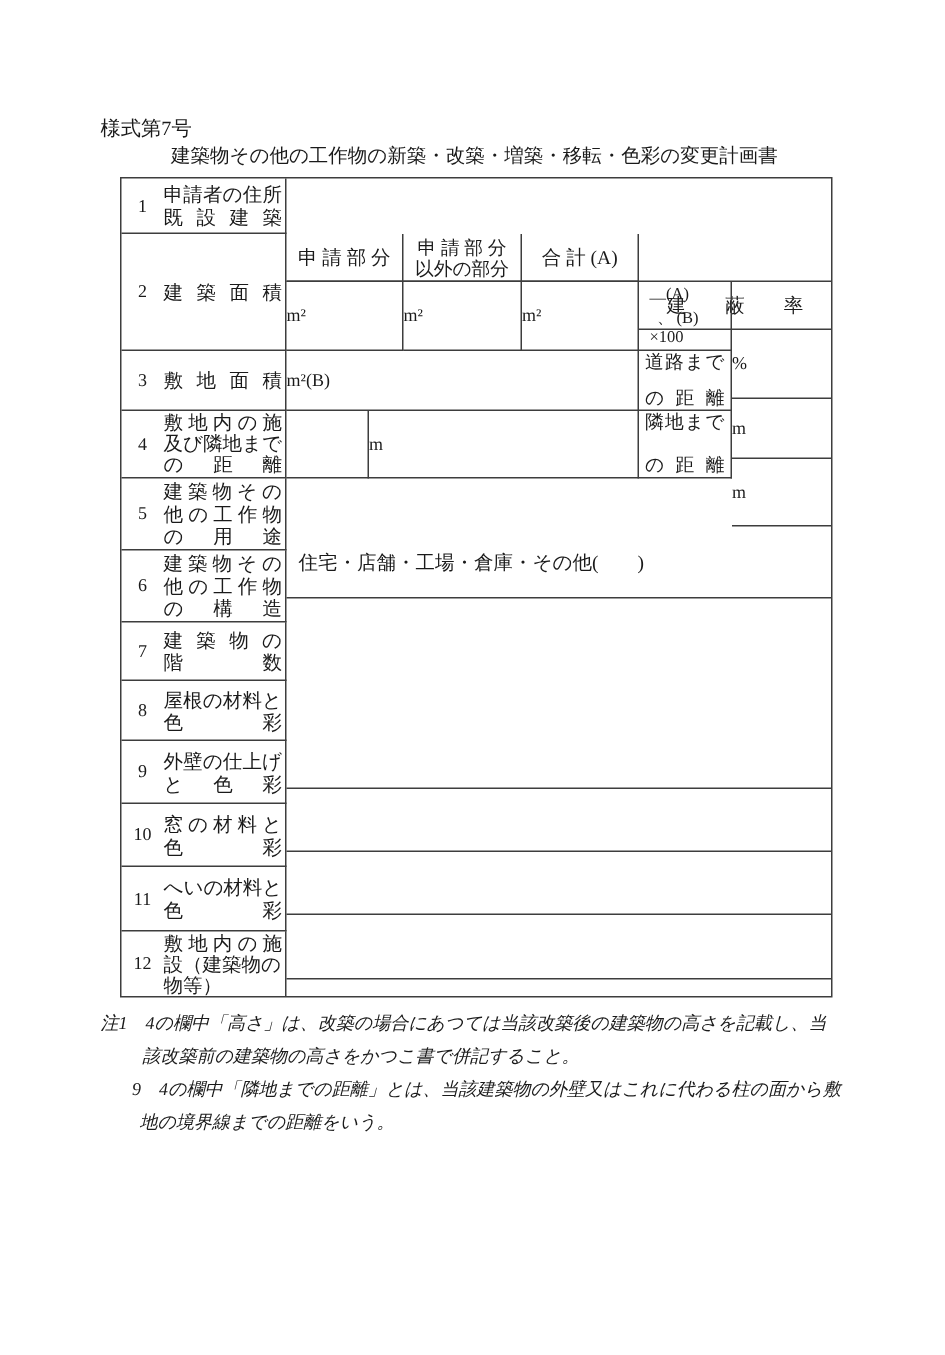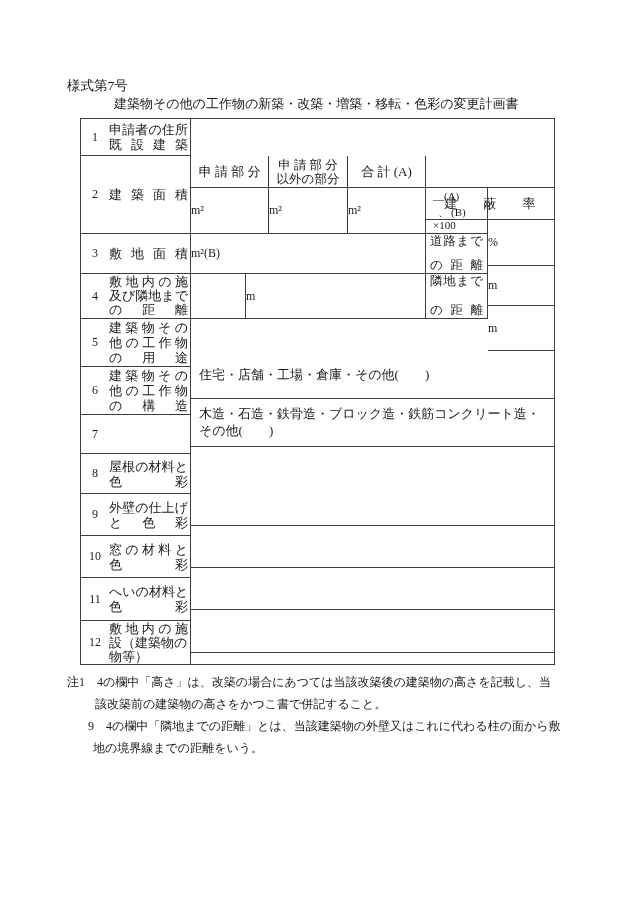--- a/index.html
+++ b/index.html
@@ -57,21 +57,21 @@
   
   .frac{font-size:11px;line-height:13px;padding:5px 0 0 7px;}
   .fsup{position:relative;top:-3px;}
   .fl2{padding-left:5px;}
   .fl2 span+span{margin-left:2px;}
   
   .rl{display:block;padding:0 4px;}
   .rl .lline{font-size:12.5px;line-height:15px;}
   .rl-wrap{display:flex;flex-direction:column;justify-content:space-between;height:100%;}
   
-  .notes{position:absolute;left:67px;top:671px;width:492px;}
+  .notes{position:absolute;left:67px;top:671px;width:492px;font-style:italic;}
   .nline{font-size:12px;line-height:22px;white-space:nowrap;}
 </style>
 </head>
 <body>
 
 <div class="page">
 
   <div class="form-no">様式第7号</div>
   <div class="doc-title">建築物その他の工作物の新築・改築・増築・移転・色彩の変更計画書</div>
 
@@ -175,27 +175,27 @@
     <div class="cell vcell pl no-r" style="left:110px;top:200px;right:0;height:48px">住宅・店舗・工場・倉庫・その他(　　)</div>
 
     <div class="cell label-cell" style="left:0;top:248px;width:110px;height:48px">
       <span class="num">6</span>
       <span class="lines">
         <span class="lline">建築物その</span>
         <span class="lline">他の工作物</span>
         <span class="lline">の構造</span>
       </span>
     </div>
-    <div class="cell two-line no-r" style="left:110px;top:248px;right:0;height:48px">
-      <div>木造・石造・鉄骨造・ブロック造・鉄筋コンクリート造・</div>
-      <div>その他(　　)</div>
-    </div>
 
     <div class="cell label-cell" style="left:0;top:296px;width:110px;height:39px">
       <span class="num">7</span>
+      <span class="lines">
+        <span class="lline">建築物の</span>
+        <span class="lline">階数</span>
+      </span>
     </div>
 
     <div class="cell label-cell" style="left:0;top:335px;width:110px;height:40px">
       <span class="num">8</span>
       <span class="lines">
         <span class="lline">屋根の材料と</span>
         <span class="lline">色彩</span>
       </span>
     </div>
     <div class="cell no-r" style="left:110px;top:335px;right:0;height:40px"></div>

